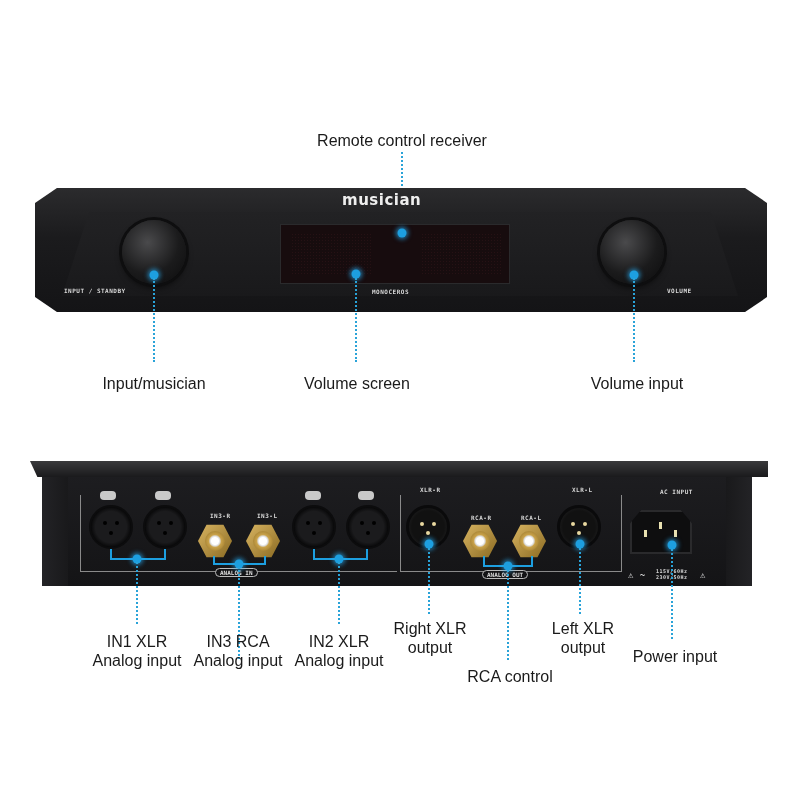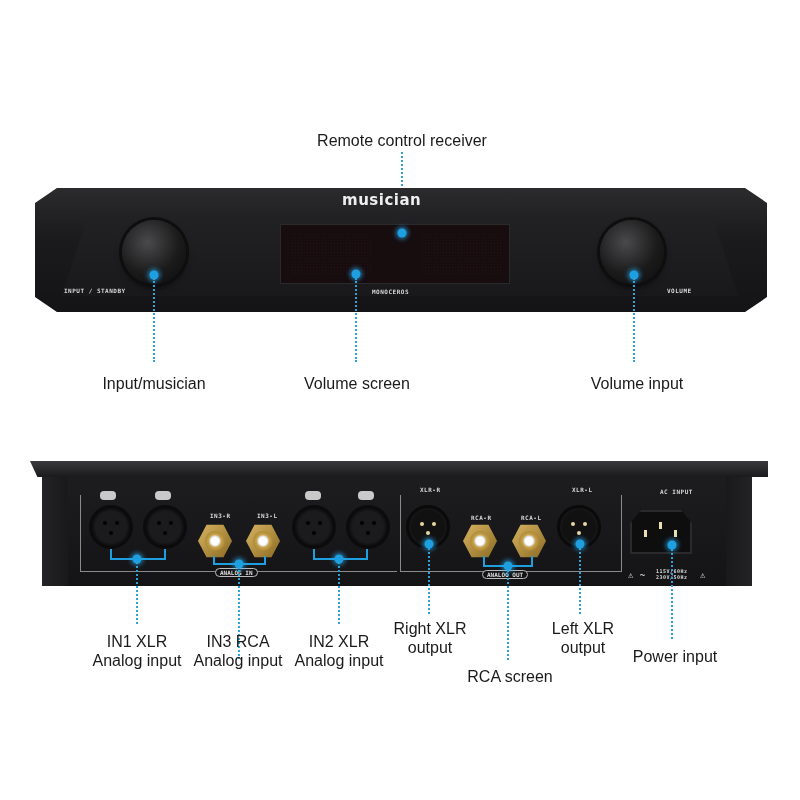--- a/index.html
+++ b/index.html
@@ -185,18 +185,18 @@
   <div>Analog input</div>
 </div>
 <div class="label" style="left:339px;top:632px;">
   <div>IN2 XLR</div>
   <div>Analog input</div>
 </div>
 <div class="label" style="left:430px;top:619px;">
   <div>Right XLR</div>
   <div>output</div>
 </div>
-<div class="label" style="left:510px;top:667px;">RCA screen</div>
+<div class="label" style="left:510px;top:667px;">RCA control</div>
 <div class="label" style="left:583px;top:619px;">
   <div>Left XLR</div>
   <div>output</div>
 </div>
 <div class="label" style="left:675px;top:647px;">Power input</div>
 
 </body></html>

